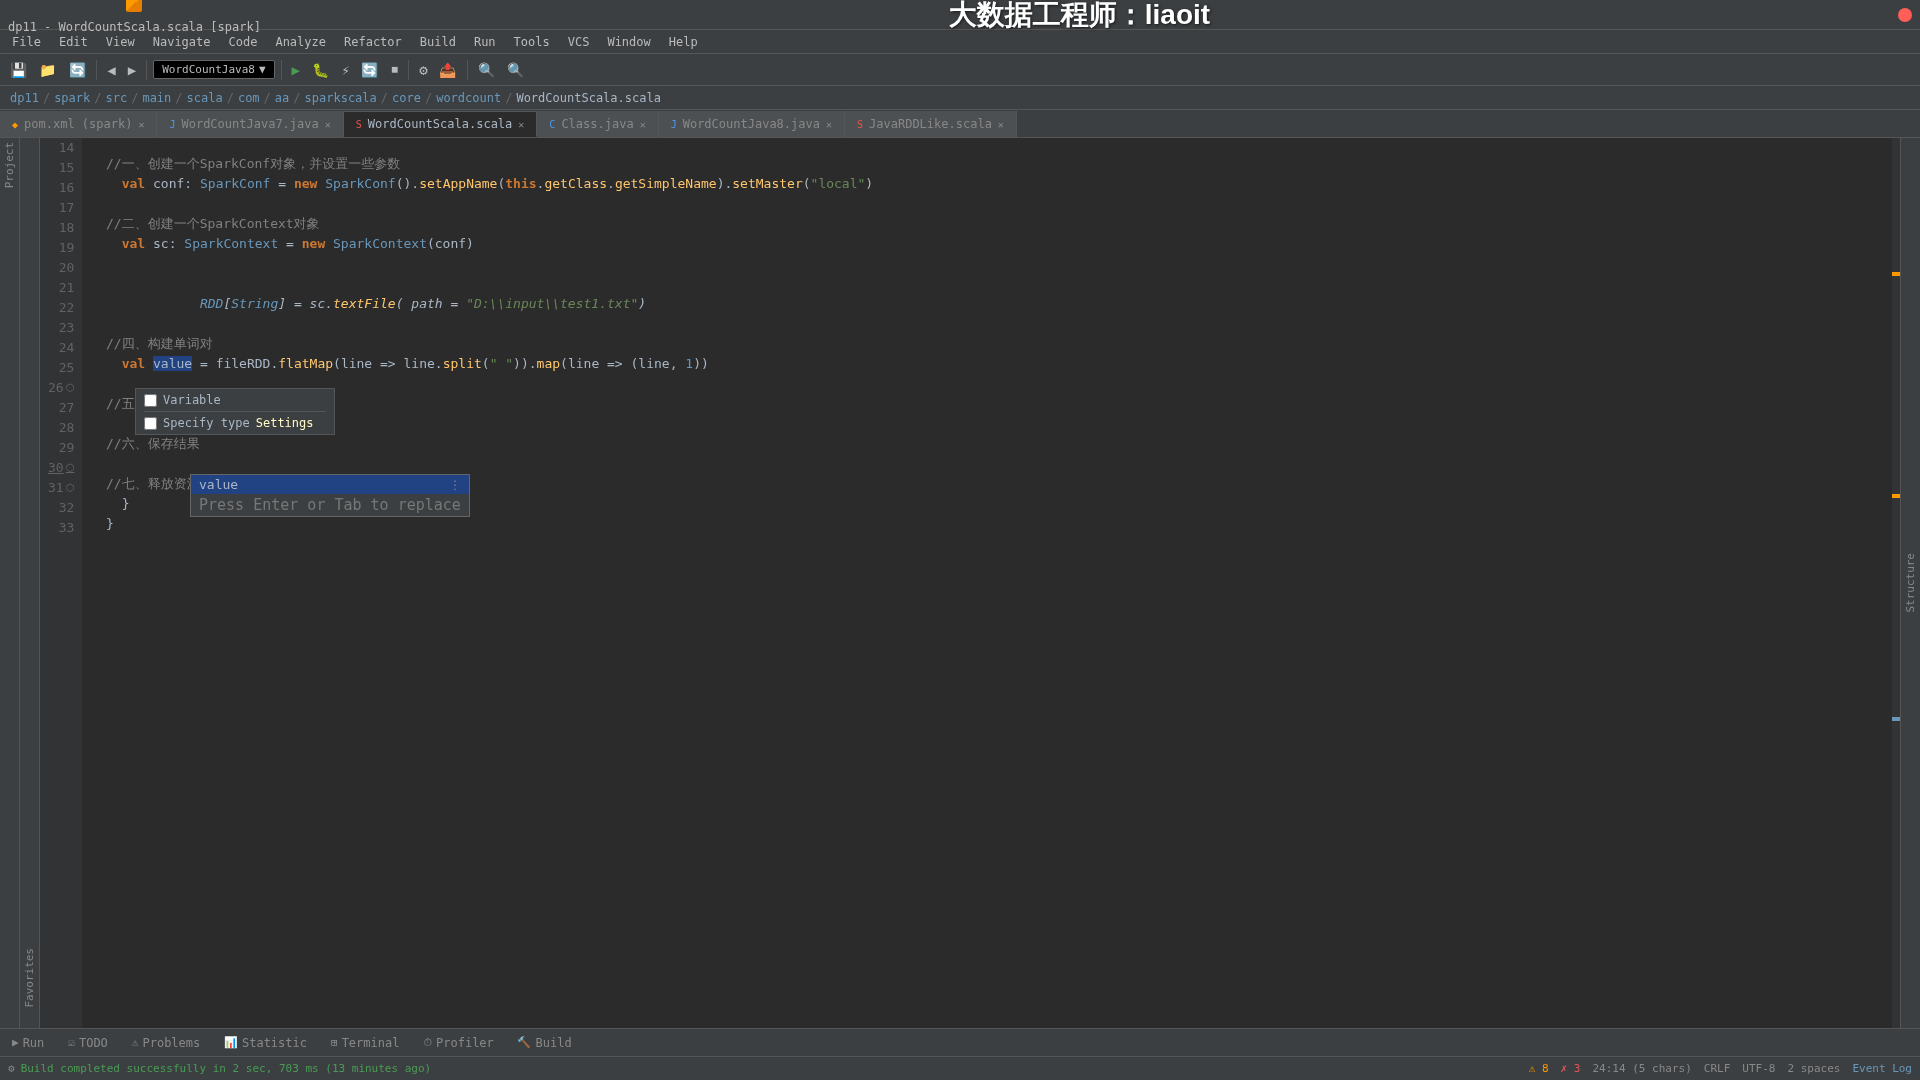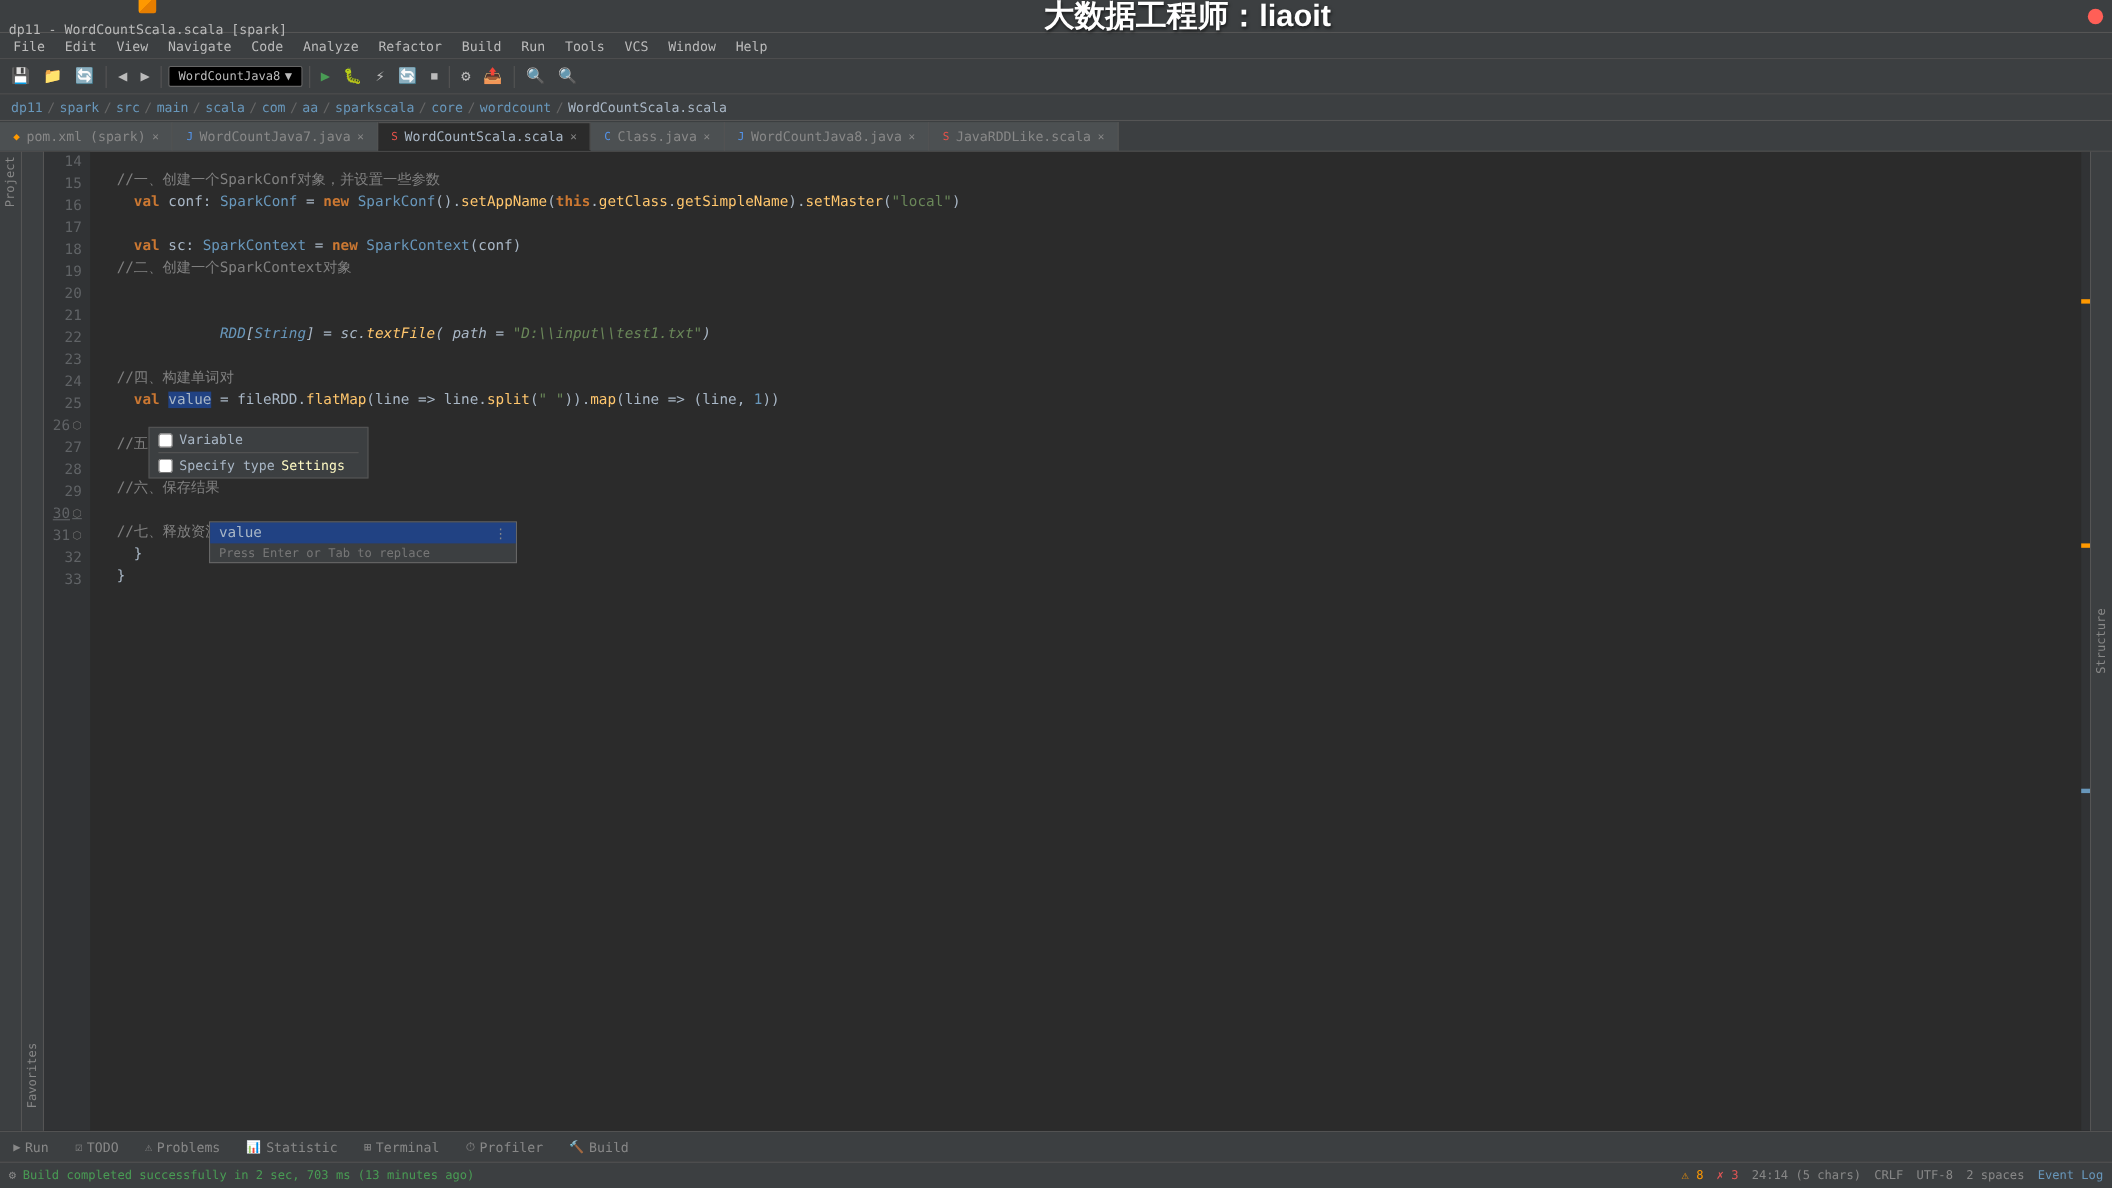--- a/index.html
+++ b/index.html
@@ -262,21 +262,21 @@
       display: flex;
       align-items: center;
       justify-content: space-between;
       color: #a9b7c6;
     }
     .suggestion-item.selected {
       background: #214283;
     }
     .suggestion-hint {
       color: #777;
-      font-size: 11px;
+      font-size: 15px;
     }
     .suggestion-icon-btn {
       color: #888;
       font-size: 12px;
       cursor: pointer;
     }
 
     
     #bottom-panel {
       height: 28px;
@@ -490,25 +490,25 @@
           &nbsp;&nbsp;<span class="comment">//一、创建一个SparkConf对象，并设置一些参数</span>
         </div>
 
         <div style="line-height:20px;">
           &nbsp;&nbsp;&nbsp;&nbsp;<span class="kw">val</span> <span style="color:#a9b7c6;">conf</span>: <span class="type">SparkConf</span> = <span class="kw">new</span> <span class="type">SparkConf</span>().<span class="func">setAppName</span>(<span class="kw">this</span>.<span class="func">getClass</span>.<span class="func">getSimpleName</span>).<span class="func">setMaster</span>(<span class="string">"local"</span>)
         </div>
 
         <div style="line-height:20px;">&nbsp;</div>
 
         <div style="line-height:20px;">
+          &nbsp;&nbsp;<span class="comment">//二、创建一个SparkContext对象</span>
+        </div>
+
+        <div style="line-height:20px;">
           &nbsp;&nbsp;&nbsp;&nbsp;<span class="kw">val</span> <span style="color:#a9b7c6;">sc</span>: <span class="type">SparkContext</span> = <span class="kw">new</span> <span class="type">SparkContext</span>(<span style="color:#a9b7c6;">conf</span>)
-        </div>
-
-        <div style="line-height:20px;">
-          &nbsp;&nbsp;<span class="comment">//二、创建一个SparkContext对象</span>
         </div>
 
         <div style="line-height:20px;">&nbsp;</div>
 
         <div style="line-height:20px;">&nbsp;</div>
 
         <div style="line-height:20px;font-style:italic;">
           &nbsp;&nbsp;&nbsp;&nbsp;&nbsp;&nbsp;&nbsp;&nbsp;&nbsp;&nbsp;&nbsp;&nbsp;&nbsp;&nbsp;<span class="type">RDD</span>[<span class="type">String</span>] = <span style="color:#a9b7c6;">sc</span>.<span class="func">textFile</span>( <span style="color:#a9b7c6;">path</span> = <span class="string">"D:\\input\\test1.txt"</span>)
         </div>
 

